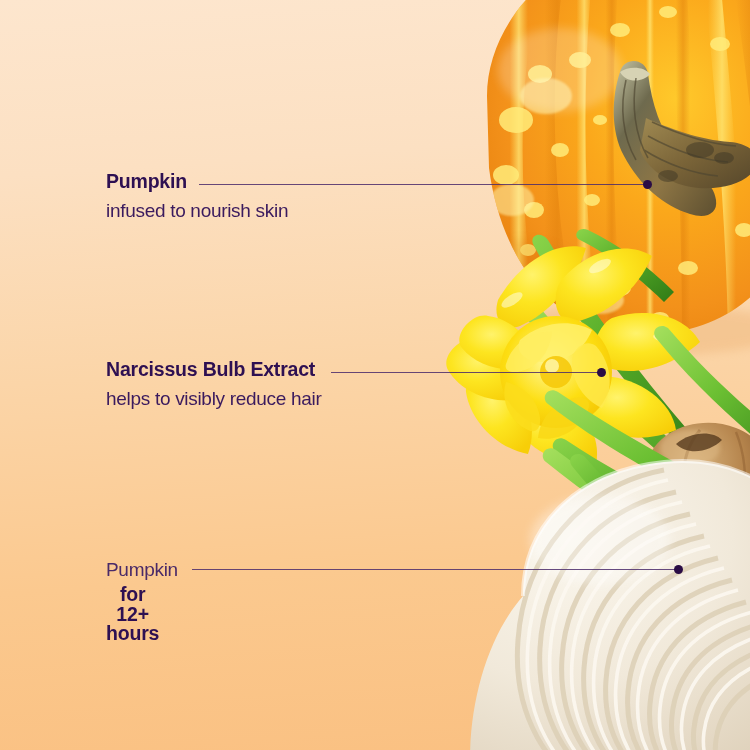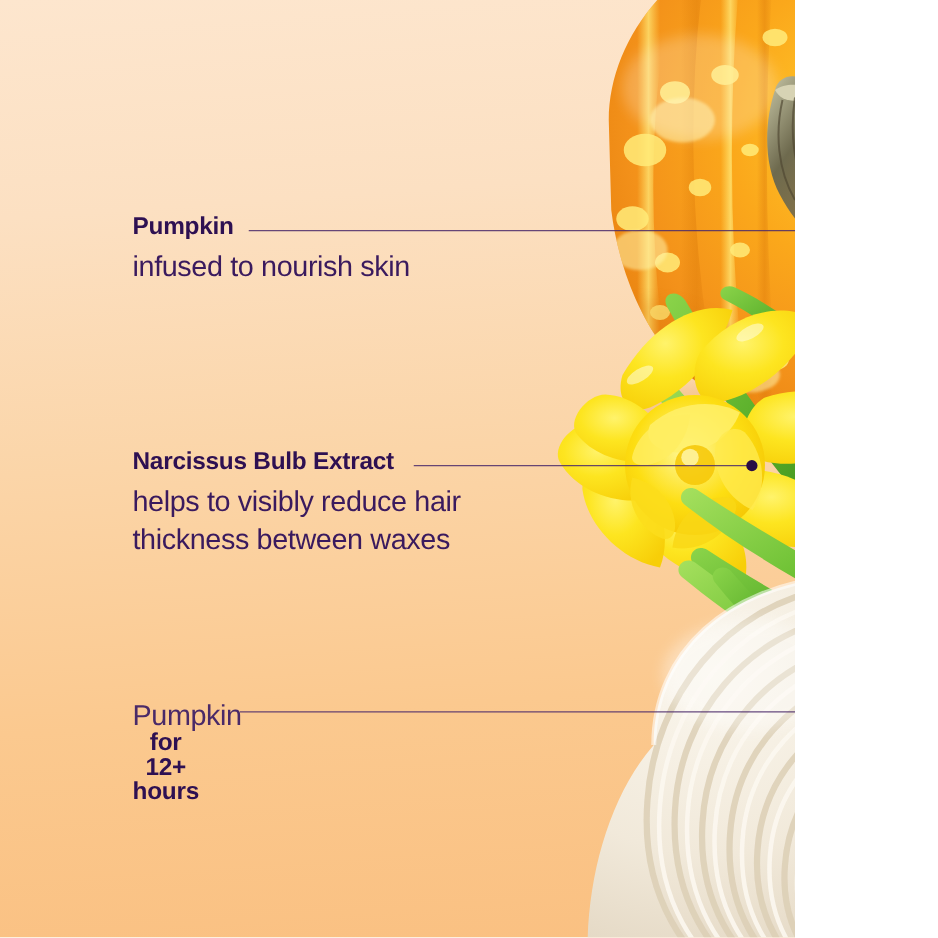--- a/index.html
+++ b/index.html
@@ -1,37 +1,37 @@
 <!DOCTYPE html>
 <html><head>
 <meta charset="utf-8">
 <style>
   html,body{margin:0;padding:0;}
   body{
     width:750px;height:750px;overflow:hidden;
     font-family:"Liberation Sans","DejaVu Sans",sans-serif;
   }
   #stage{
-    position:relative;width:636px;height:750px;overflow:hidden;
+    position:relative;width:750px;height:750px;overflow:hidden;
     background:linear-gradient(176deg,#FDE6CE 0%,#FCE0C2 22%,#FBD5A8 48%,#FBC98F 74%,#FAC081 100%);
   }
 
   
   .art{position:absolute;inset:0;}
   .art svg{position:absolute;top:0;left:0;}
 
   
   .callout{position:absolute;}
   .co-text{position:absolute;left:0;top:0;white-space:nowrap;}
   .hl{
     font-size:19.5px;font-weight:700;letter-spacing:-0.2px;
     color:#2E1052;line-height:1.0;
   }
   .sub{
-    font-size:23px;font-weight:400;letter-spacing:-0.3px;
+    font-size:19px;font-weight:400;letter-spacing:-0.3px;
     color:#3A1A5E;line-height:1.32;
   }
   .sub.light{color:#4A2A68;}
   .connector{position:absolute;height:1px;background:#4B2C6B;opacity:.85;}
   .enddot{position:absolute;width:9px;height:9px;border-radius:50%;
           background:#2A0C45;}
 
   #c1{left:106px;top:172px;}
   #c1 .connector{left:93px;top:12px;width:447px;}
   #c1 .enddot{left:537px;top:8px;}
@@ -307,21 +307,20 @@
     <div class="enddot"></div>
     <div class="co-text sub">infused to nourish skin</div>
   </div>
 
   <div class="callout" id="c2">
     <div class="co-text hl">Narcissus Bulb Extract</div>
     <div class="connector"></div>
     <div class="enddot"></div>
     <div class="co-text sub">
       <div>helps to visibly reduce hair</div>
-      <div>thickness between waxes</div>
     </div>
   </div>
 
   <div class="callout" id="c3">
     <div class="co-text sub light">Pumpkin</div>
     <div class="connector"></div>
     <div class="enddot"></div>
     <div class="hl">for 12+ hours</div>
   </div>
 

